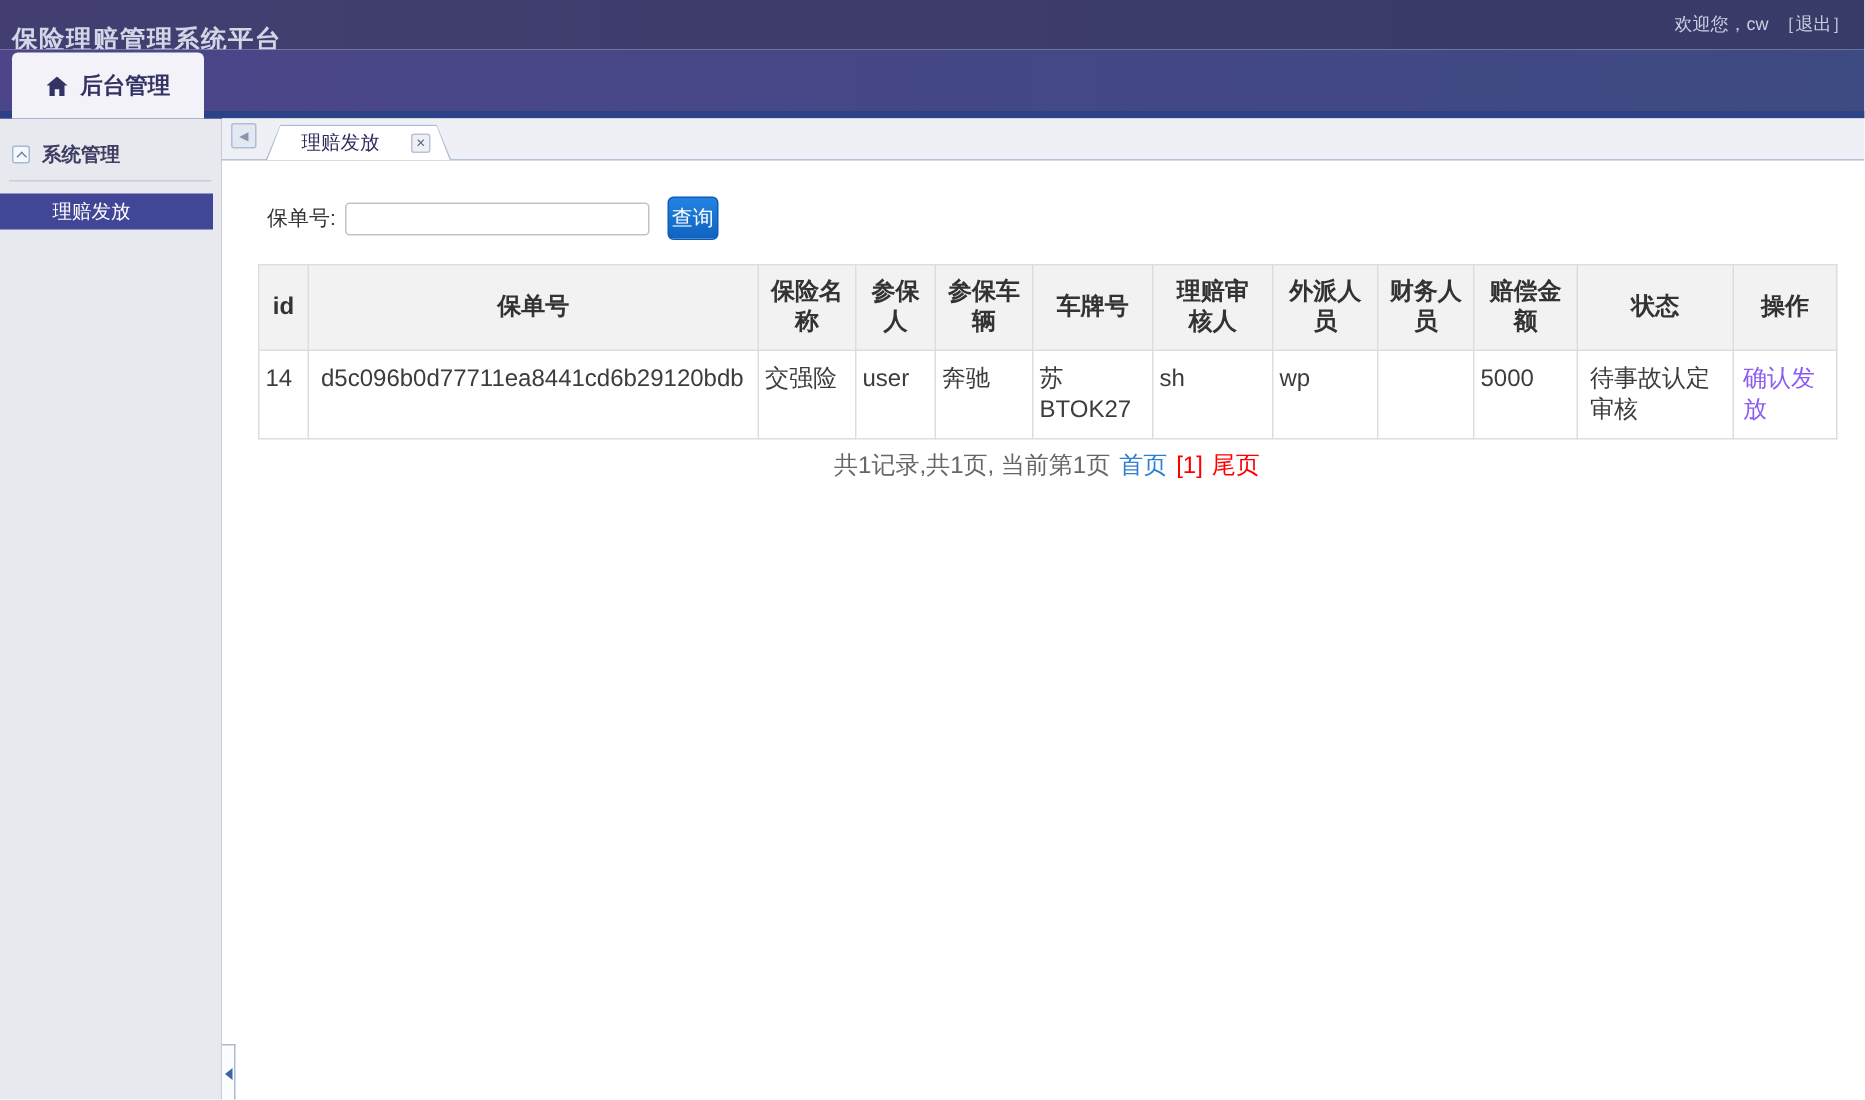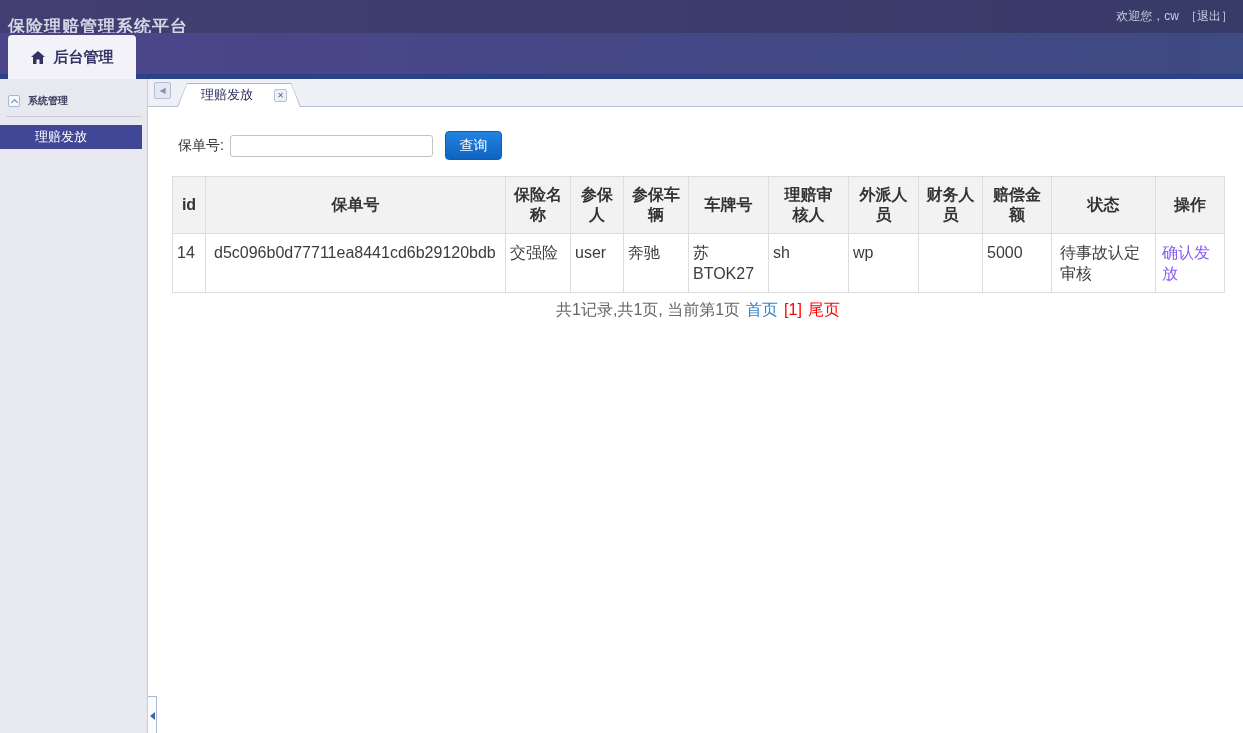--- a/index.html
+++ b/index.html
@@ -18,21 +18,21 @@
   .nav-tab-label { color:#323264; font-size:15px; font-weight:bold; }
   .home-icon svg { display:block; }
 
   
   .body-wrap { display:flex; height:666px; }
   .sidebar { width:148px; background:#fff; border-right:1px solid #c9ccda; }
   .sidebar-inner { height:658px; background:#e8e9ef; padding-top:12px; }
   .sidebar-group { display:flex; align-items:center; gap:8px; padding:3px 8px 8px 8px; cursor:pointer; }
   .collapse-box { width:12px; height:12px; border:1px solid #a3b9d8; background:#f6f8fc; border-radius:2px; display:flex; align-items:center; justify-content:center; }
   .chev-up { width:5px; height:5px; border-left:1px solid #6f83a8; border-top:1px solid #6f83a8; transform:rotate(45deg); margin-top:2px; }
-  .sidebar-group-label { font-size:10px; font-weight:bold; color:#3c3d60; }
+  .sidebar-group-label { font-size:13px; font-weight:bold; color:#3c3d60; }
   .sidebar-divider { height:1px; background:#c9cbdb; margin:0 6px 8px 6px; }
   .sidebar-item { height:24px; line-height:24px; margin-right:5px; padding-left:35px; font-size:13px; color:#333; cursor:pointer; }
   .sidebar-item.selected { background:#414696; color:#fff; }
 
   
   .main { position:relative; flex:1; background:#fff; }
   .tab-strip { height:28px; background:#eef0f5; border-bottom:1px solid #b7c1d6; display:flex; align-items:flex-end; padding-left:6px; }
   .tabs-scroll-btn { width:17px; height:17px; margin:0 6px 4px 0; background:#e3e8f1; border:1px solid #b0bed9; border-radius:2px; color:#8a94ad; font-size:8px; line-height:15px; text-align:center; cursor:pointer; align-self:center; }
   .main-tab { position:relative; width:124px; height:24px; margin-bottom:-1px; cursor:pointer; }
   .main-tab .shape-border { position:absolute; inset:0; background:#a8b8d4; clip-path:polygon(10px 0, calc(100% - 10px) 0, 100% 100%, 0 100%); border-radius:4px 4px 0 0; }
@@ -40,21 +40,21 @@
   .main-tab-content { position:absolute; inset:0; display:flex; align-items:center; justify-content:space-between; padding:0 14px 0 24px; }
   .main-tab-label { font-size:13px; color:#2c2d5c; }
   .tab-close { width:13px; height:13px; border:1px solid #b9c3d6; background:#eef0f6; border-radius:2px; font-size:8px; line-height:11px; text-align:center; color:#5c6880; cursor:pointer; }
 
   .panel { padding:20px 0 0 24px; }
 
   
   .search-row { display:flex; align-items:center; margin:4px 0 16px 6px; }
   .search-label { font-size:14px; color:#333; margin-right:6px; }
   .search-input { width:203px; height:22px; border:1px solid #c3c3c3; border-radius:3px; font-size:13px; padding:0 5px; outline:none; }
-  .search-btn { margin-left:12px; width:57px; height:29px; background:linear-gradient(to bottom,#2283e2,#0f63c0); border:1px solid #0d5cb5; border-radius:4px; color:#fff; font-size:14px; cursor:pointer; font-family:inherit; }
+  .search-btn { margin-left:12px; width:34px; height:29px; background:linear-gradient(to bottom,#2283e2,#0f63c0); border:1px solid #0d5cb5; border-radius:4px; color:#fff; font-size:14px; cursor:pointer; font-family:inherit; }
 
   
   table.grid { border-collapse:collapse; table-layout:fixed; width:1052px;padding-left:28px; }
   .grid th { background:#f2f2f2; border:1px solid #ddd; font-size:16px; font-weight:bold; color:#333; text-align:center; vertical-align:middle; padding:8px 4px; line-height:20px; white-space:pre-line; }
   .grid td { background:#fff; border:1px solid #ddd; font-size:16px; color:#3c3c3c; text-align:left; vertical-align:top; padding:8px 4px; height:52px; line-height:21px; }
   .grid td.cell-policy { text-align:left; padding-left:8px; }
   .grid td.cell-status { padding:8px 8px; }
   .grid td.cell-action { text-align:left; padding-left:6px; }
   .action-link { color:#8b5cf6; text-decoration:none; cursor:pointer; }
 

